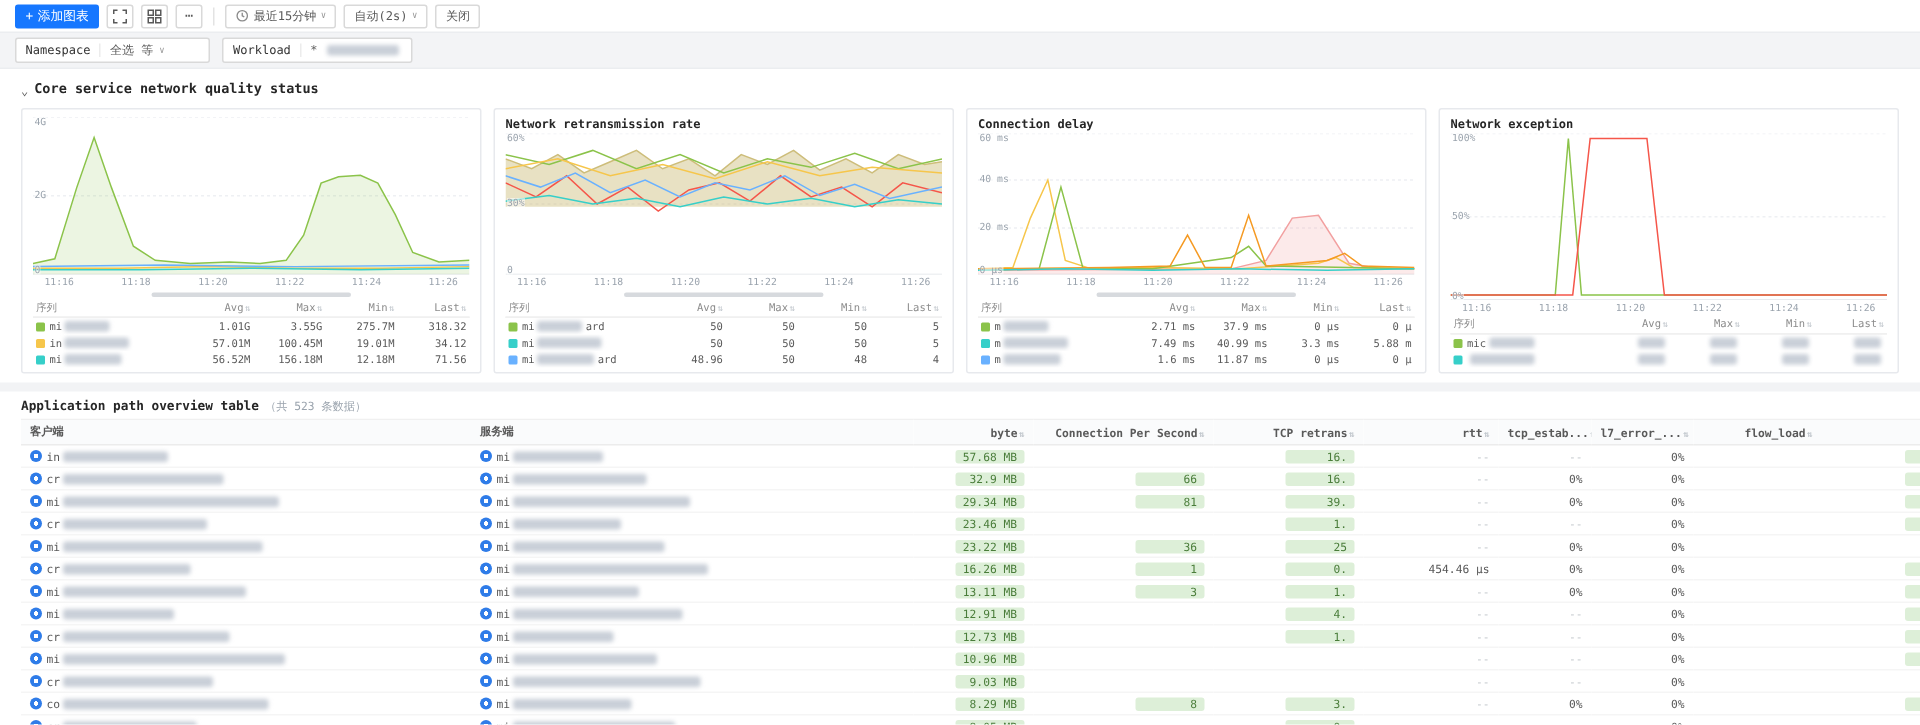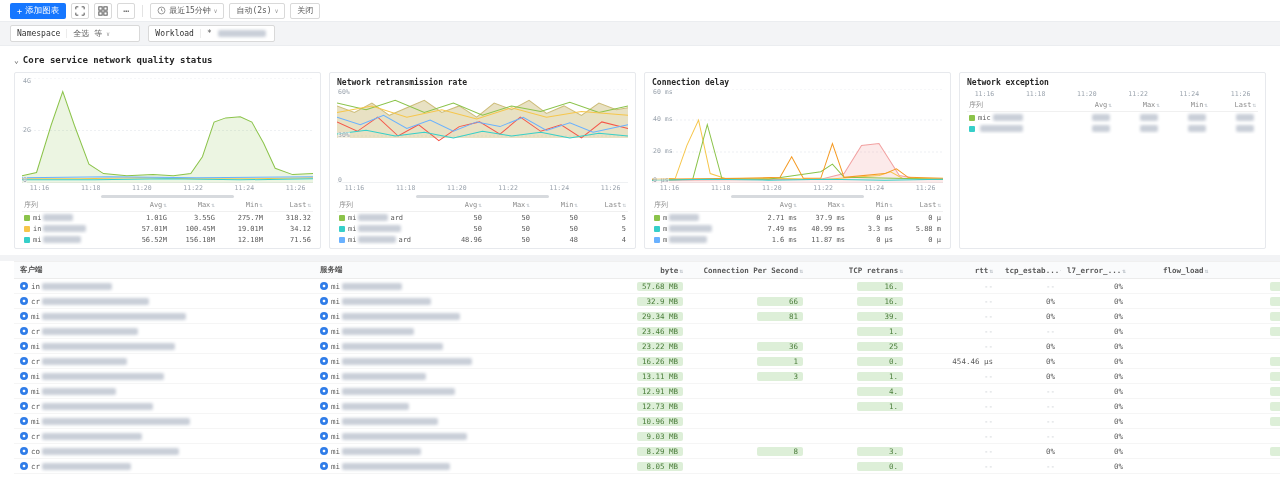--- a/index.html
+++ b/index.html
@@ -349,20 +349,32 @@
                 <td>11.87 ms</td>
                 <td>0 μs</td>
                 <td>0 μ</td>
               </tr>
             </tbody>
     </table>
   </section>
 
   <section class="card">
     <div class="card-title">Network exception</div>
+    <div class="plot">
+      <svg viewBox="0 0 100 100" preserveAspectRatio="none">
+              <line x1="0" x2="100" y1="0" y2="0" stroke="#eef0f3" stroke-dasharray="2,2" vector-effect="non-scaling-stroke"></line>
+              <line x1="0" x2="100" y1="50" y2="50" stroke="#eef0f3" stroke-dasharray="2,2" vector-effect="non-scaling-stroke"></line>
+              <line x1="0" x2="100" y1="100" y2="100" stroke="#dfe3e8" stroke-dasharray="" vector-effect="non-scaling-stroke"></line>
+              <polyline points="0,97 24,97 27,3 30,97 100,97" fill="none" stroke="#8bc34a" stroke-width="1" vector-effect="non-scaling-stroke"></polyline>
+              <polyline points="0,97 28,97 32,3 45,3 49,97 100,97" fill="none" stroke="#f5564a" stroke-width="1" vector-effect="non-scaling-stroke"></polyline>
+            </svg>
+    <span class="ytick" style="top: 0px;">100%</span>
+            <span class="ytick" style="top: calc(50% - 4px);">50%</span>
+            <span class="ytick" style="bottom: 0px;">0%</span>
+          </div>
     <div class="xticks">
             <span class="xtick" style="left: 6%;">11:16</span>
             <span class="xtick" style="left: 23.6%;">11:18</span>
             <span class="xtick" style="left: 41.2%;">11:20</span>
             <span class="xtick" style="left: 58.8%;">11:22</span>
             <span class="xtick" style="left: 76.4%;">11:24</span>
             <span class="xtick" style="left: 94%;">11:26</span>
           </div>
 
     <table class="legend">
@@ -391,20 +403,24 @@
                 <td><span class="redact" style="width: 18px;"></span></td>
               </tr>
             </tbody>
     </table>
   </section>
 </div>
 
     <div class="band"></div>
 
     <div class="table-section">
+      <div class="table-head-row">
+        <span class="tbl-title">Application path overview table</span>
+        <span class="tbl-count">（共 523 条数据）</span>
+      </div>
       <div class="table-wrap">
         <table class="main">
           <thead>
               <tr id="table-head">
                 <th class="left" style="width: 300px;">客户端</th>
                 <th class="left" style="width: 295px;">服务端</th>
                 <th style="width: 80px;">byte<span class="sort">⇅</span></th>
                 <th style="width: 120px;">Connection Per Second<span class="sort">⇅</span></th>
                 <th style="width: 100px;">TCP retrans<span class="sort">⇅</span></th>
                 <th style="width: 90px;">rtt<span class="sort">⇅</span></th>

